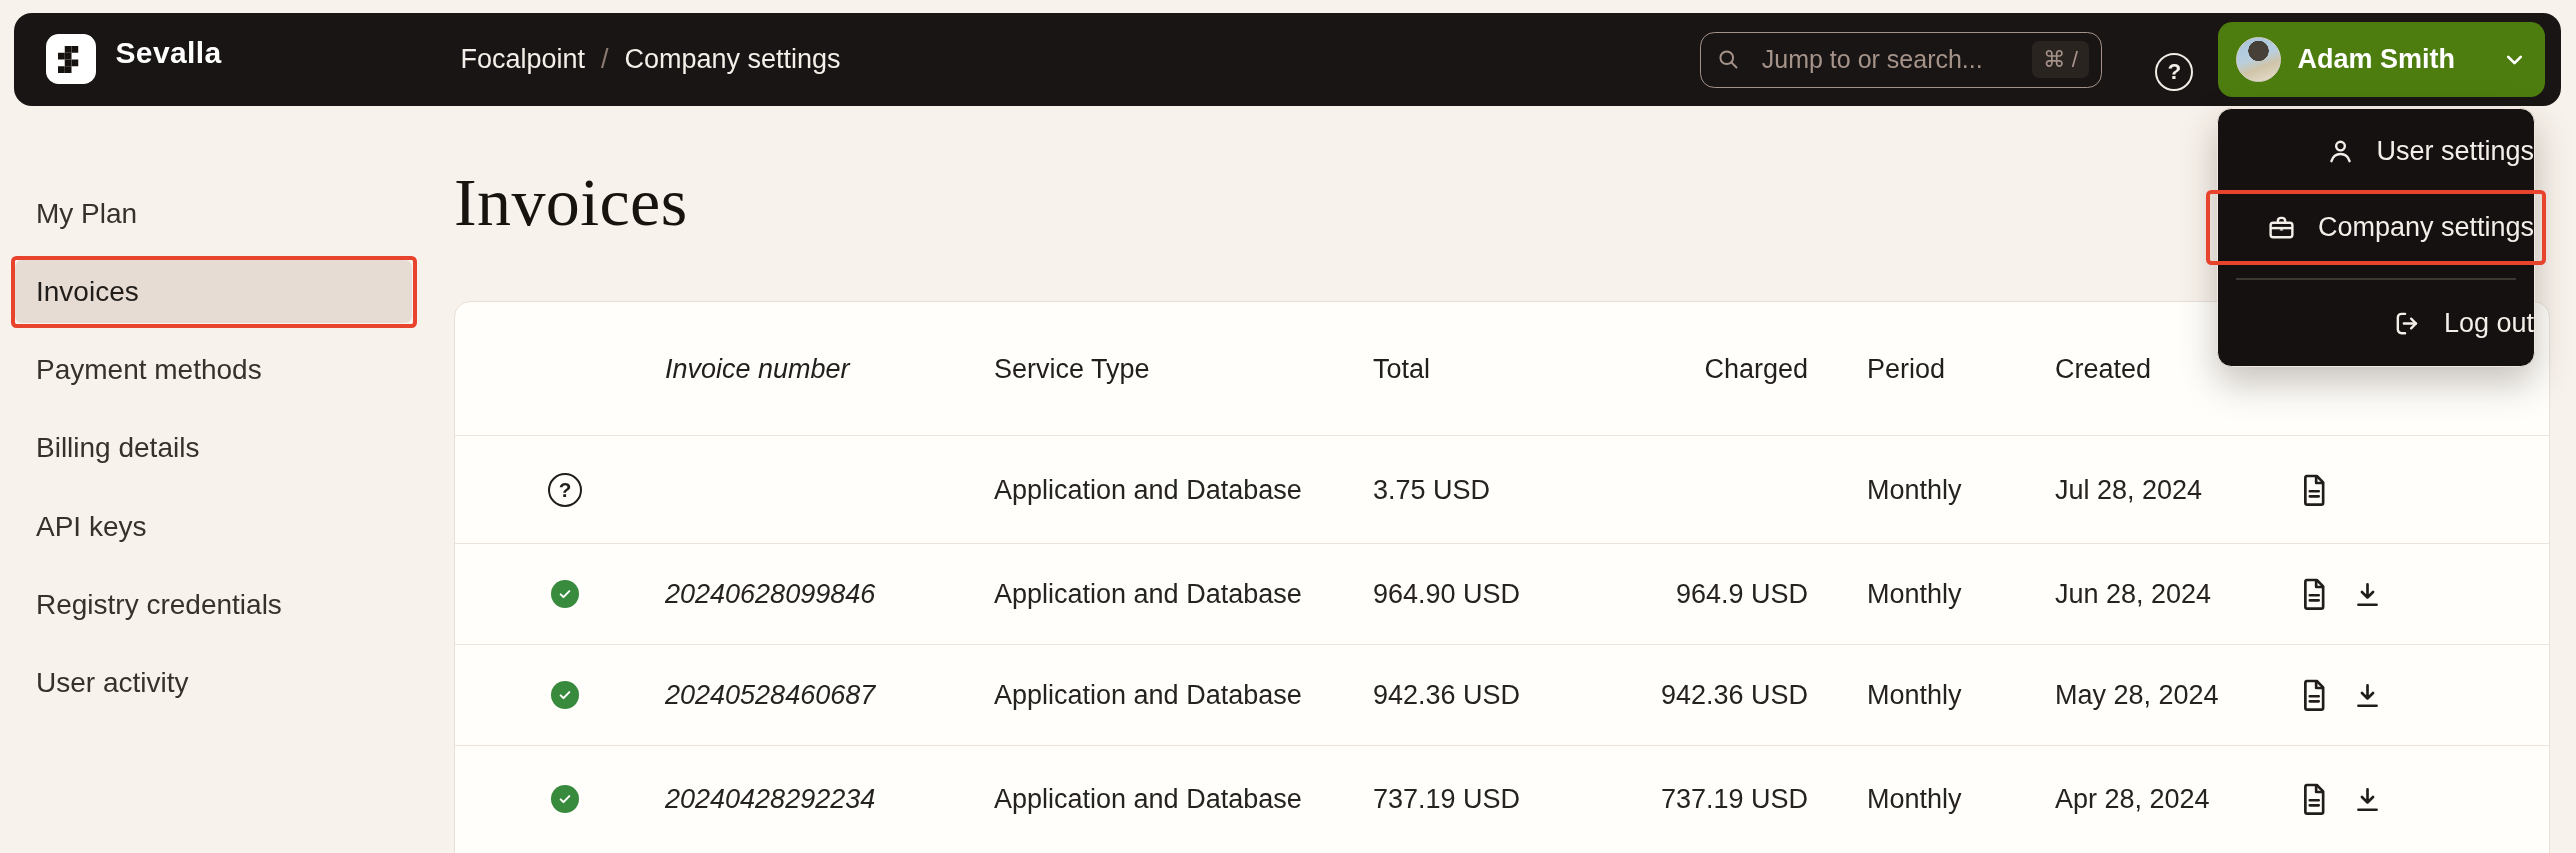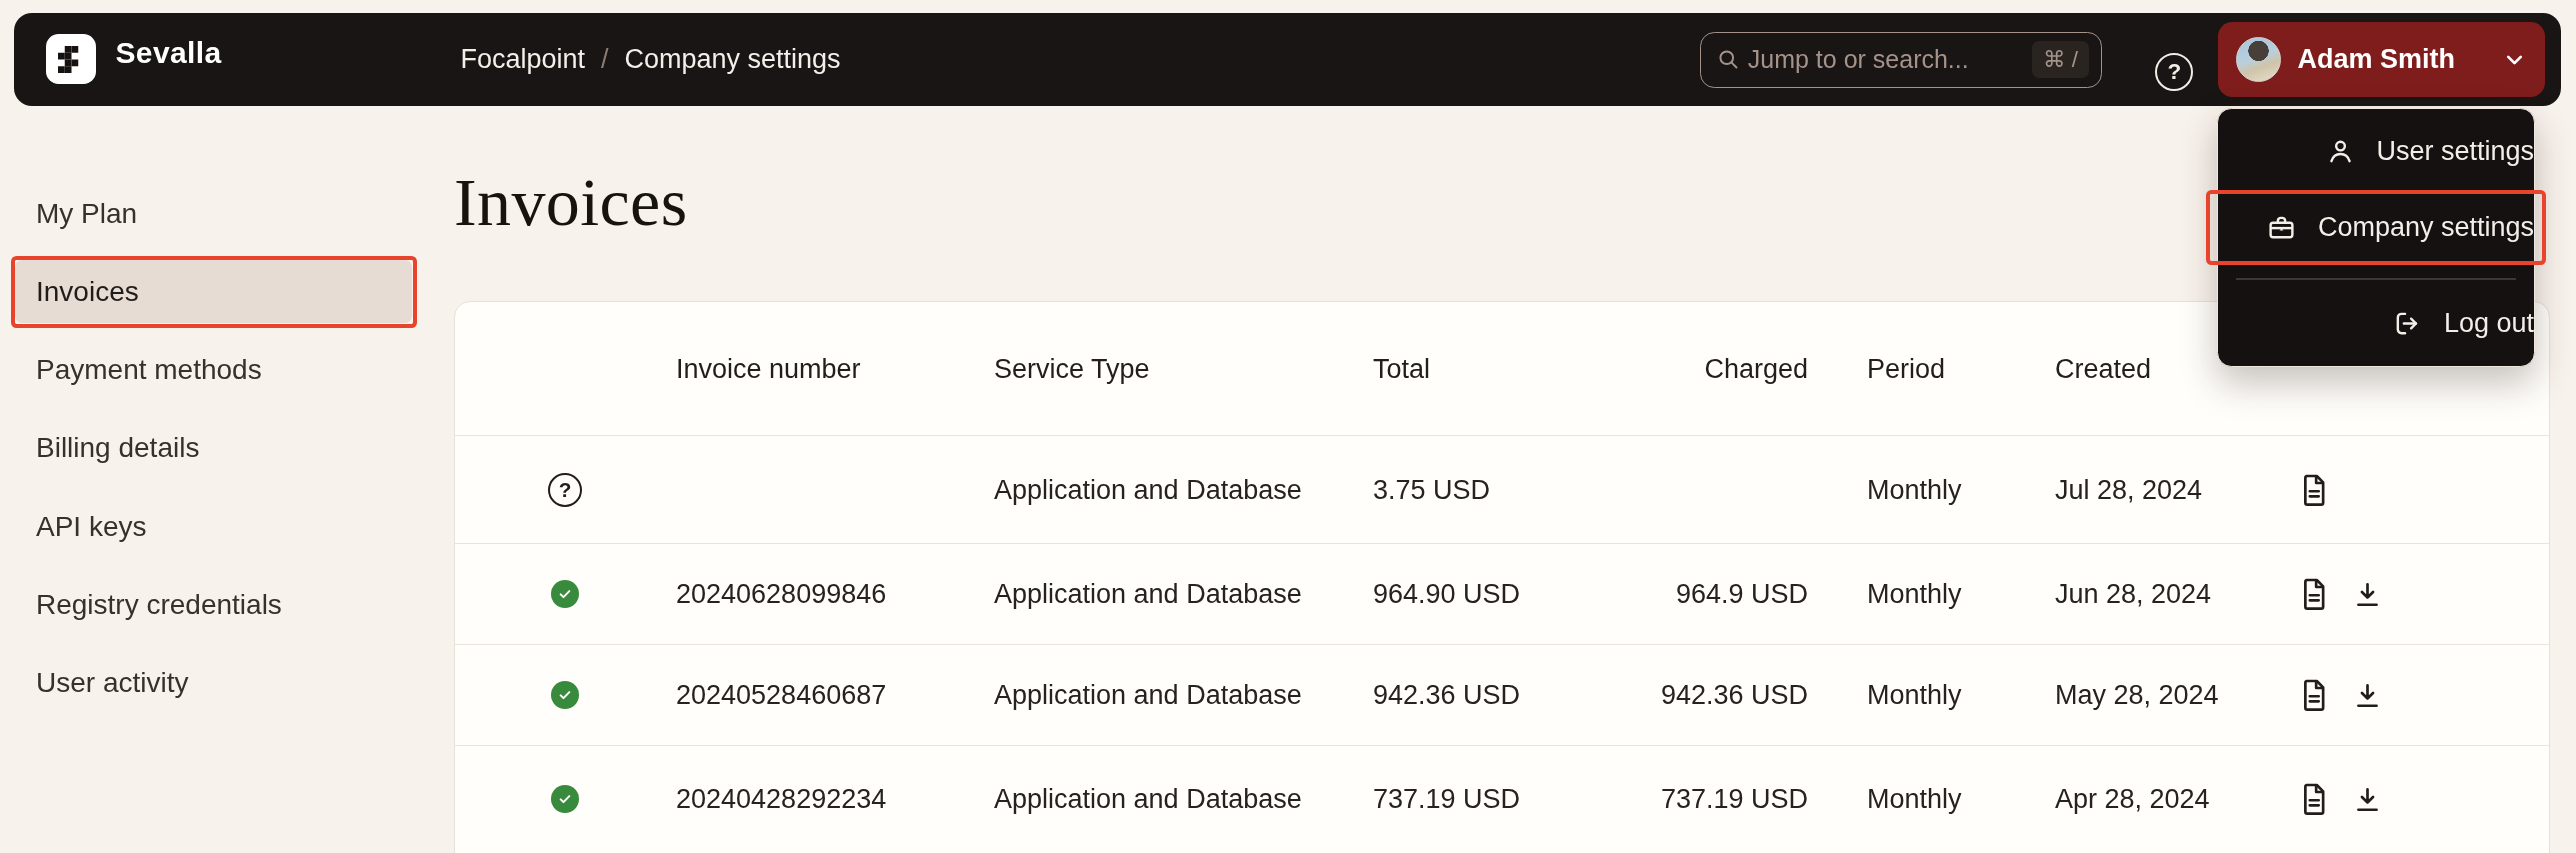--- a/index.html
+++ b/index.html
@@ -28,37 +28,37 @@
   }
   .breadcrumb {
     position:absolute; left:446px; top:0; height:93px;
     display:flex; align-items:center; gap:16px;
     font-size:27px; color:#f4efe9;justify-content:space-between;
   }
   .breadcrumb .sep { color:#8d7b72; }
   .searchbox {
     position:absolute; left:1686px; top:19px; width:402px; height:56px;
     border:1.8px solid #a5938a; border-radius:14.4px;
-    display:flex; align-items:center; gap:7px; padding:0 12.6px 0 16px;
+    display:flex; align-items:center; gap:21px; padding:0 12.6px 0 16px;
     color:#a5938a;
   }
   .searchbox .placeholder { font-size:25px; color:#a5938a; white-space:nowrap; }
   .kbd-badge {
     margin-left:auto; background:#2a2421; border-radius:7.2px;
     padding:5.4px 10.8px; font-size:22.5px; color:#a5938a; white-space:nowrap;
   }
   .help-btn {
     position:absolute; left:2141px; top:40px; width:38px; height:38px;
     border:2.7px solid #f2ece6; border-radius:50%;
     display:flex; align-items:center; justify-content:center;
     color:#f2ece6; font-size:22.5px; font-weight:bold;
   }
   .user-btn {
     position:absolute; left:2204px; top:9px; width:327px; height:75px;
-    background:#7f1d1d; border-radius:14.4px;
+    background:#4d7c0f; border-radius:14.4px;
     display:flex; align-items:center; gap:16px; padding:0 18px;
   }
   .avatar {
     width:45px; height:45px; border-radius:50%;
     background:
       radial-gradient(circle at 50% 30%, #474039 0 27%, rgba(0,0,0,0) 28%),
       linear-gradient(160deg,#a8c4dd 0%,#b9cfdf 45%,#cfc4a8 65%,#e9e0d1 100%);
     border:1.8px solid #d8d2cb;
   }
   .user-name { color:#ffffff; font-size:27px; font-weight:bold; }
@@ -110,21 +110,21 @@
     border-radius:16px 16px 0 0; overflow:hidden;
   }
   .t-header { position:relative; height:134px; border-bottom:1.8px solid #ece4db; }
   .t-row    { position:relative; border-bottom:1.8px solid #ece4db; }
   .r-h120 { height:108px; } .r-h112 { height:101px; } .r-last { height:106px; border-bottom:none; }
   .cell {
     position:absolute; top:50%; transform:translateY(-50%);
     font-size:27px; color:#26221e; white-space:nowrap;
   }
   .t-header .cell { font-weight:500; color:#221e1a; }
-  .c-invoice { left:221px; }
+  .c-invoice { left:210px;font-style:italic; }
   .c-service { left:539px; }
   .c-total   { left:918px; width:198px; text-align:left; }
   .c-charged { left:1155px; width:198px; text-align:right; }
   .c-period  { left:1412px; }
   .c-created { left:1600px; }
   .c-status  { left:90px; width:40px; display:flex; justify-content:center; }
   .c-actions { left:1844px; display:flex; align-items:center; gap:23.4px; }
   .q-circle {
     width:34px; height:34px; border:2.7px solid #211d1a; border-radius:50%;
     display:flex; align-items:center; justify-content:center;

